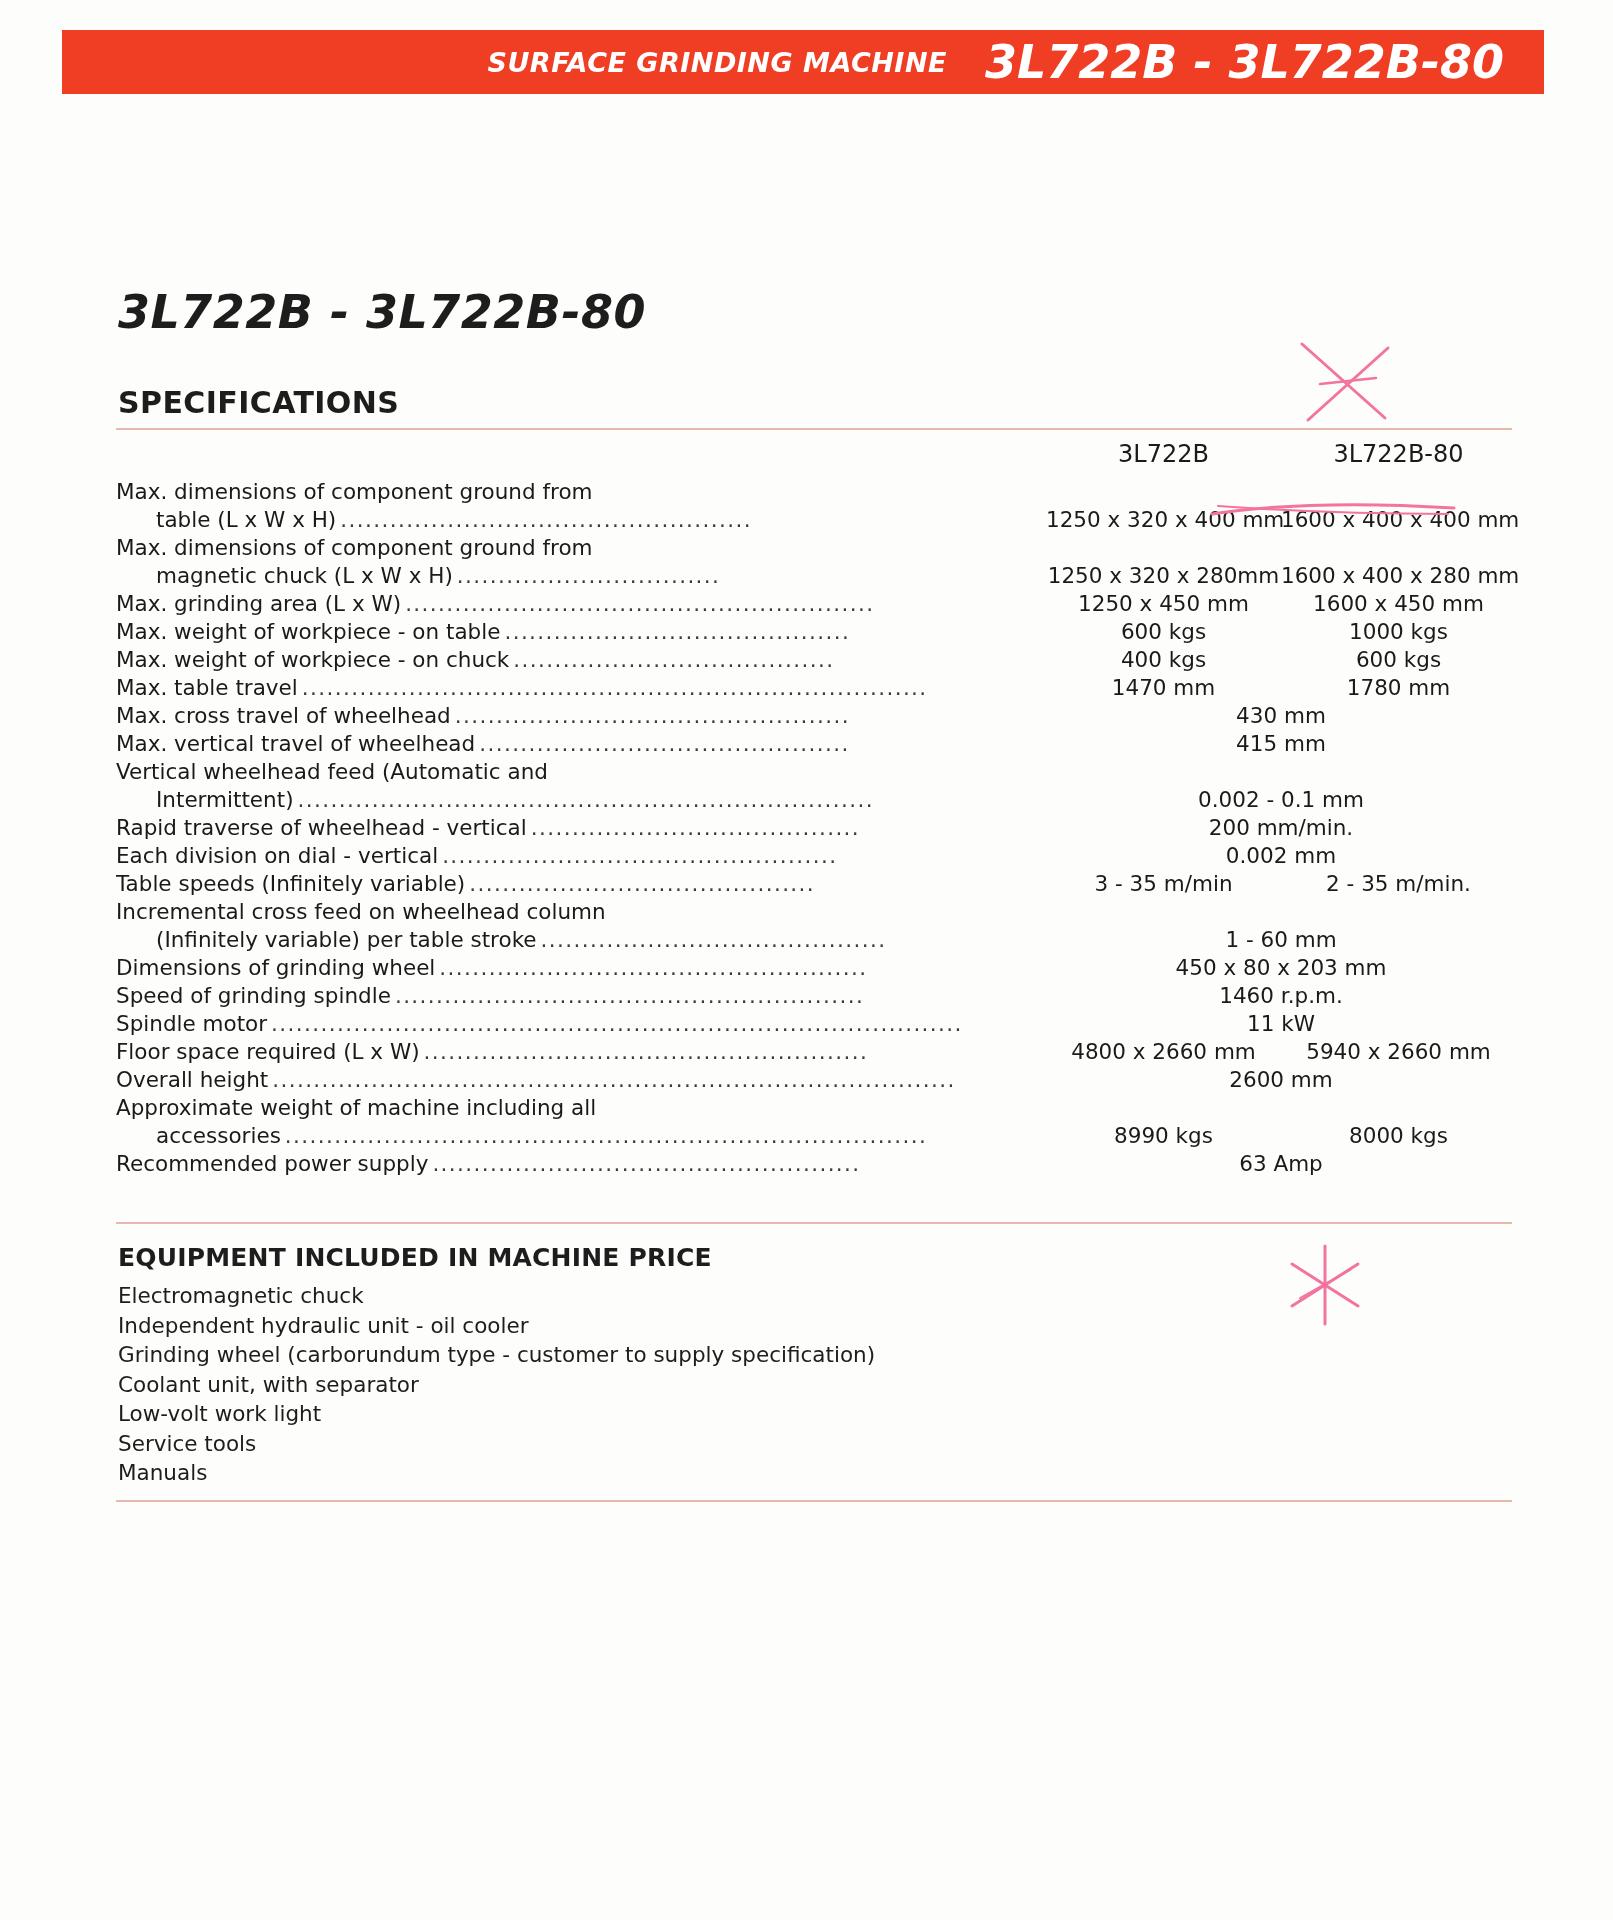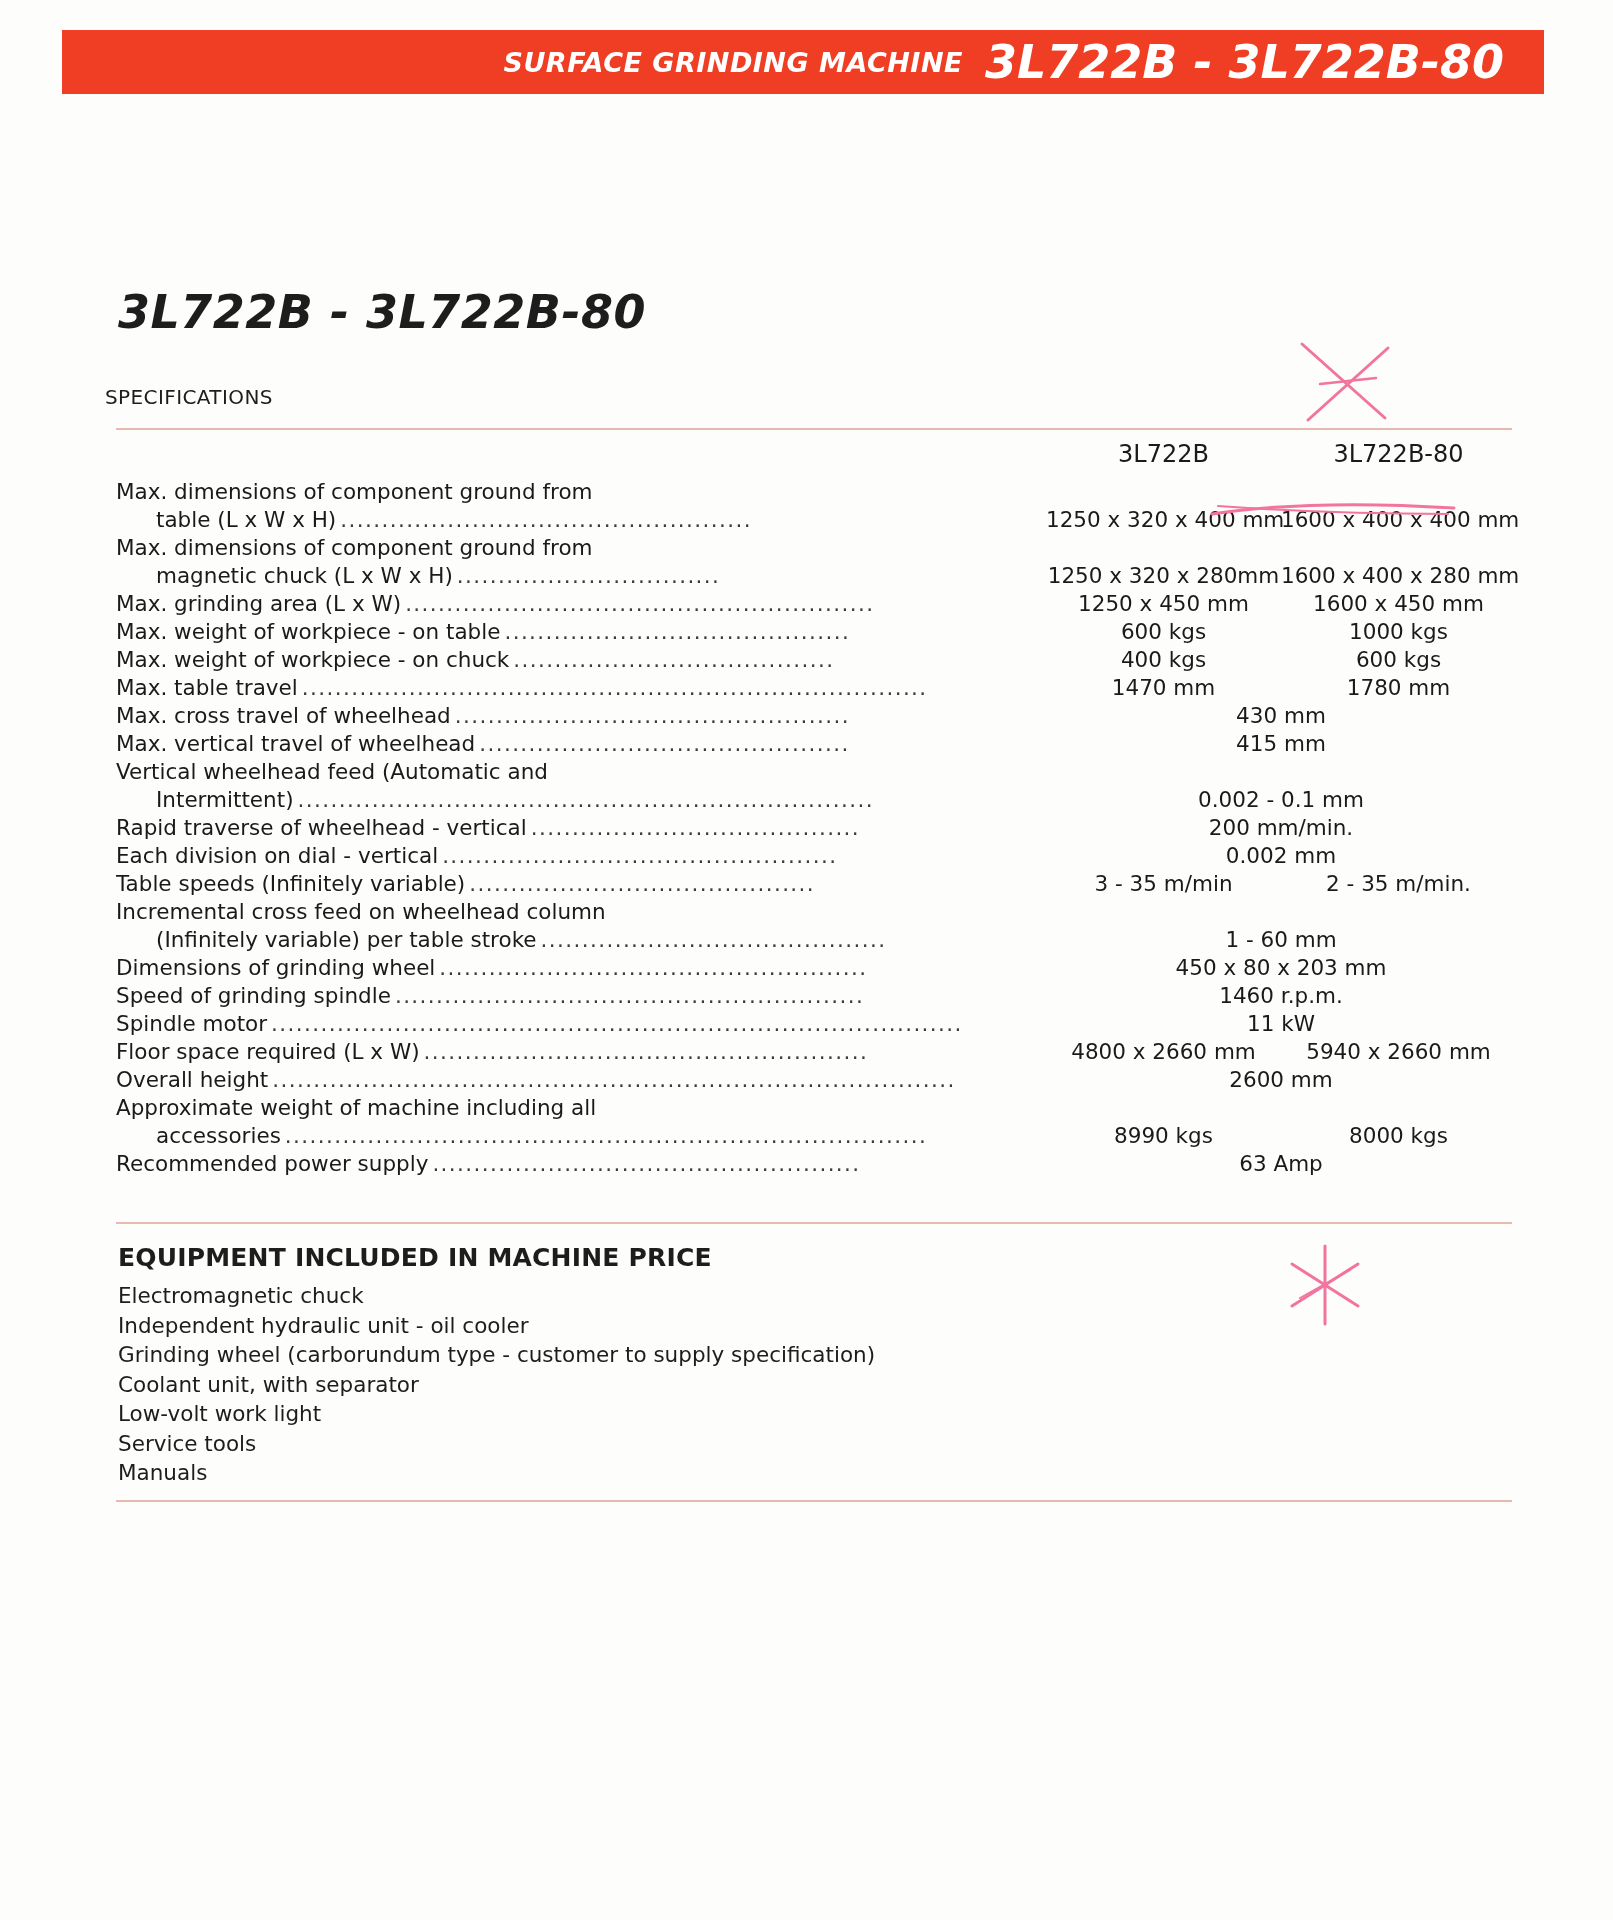--- a/index.html
+++ b/index.html
@@ -37,21 +37,21 @@
     padding-right: 40px;
     box-sizing: border-box;
   }
   .banner-sub {
     color: #ffffff;
     font-family: "DejaVu Sans", sans-serif;
     font-weight: bold;
     font-style: italic;
     font-size: 27px;
     letter-spacing: 0.5px;
-    margin-right: 22px;
+    margin-right: 38px;
     white-space: nowrap;
   }
   .banner-model {
     color: #ffffff;
     font-family: "DejaVu Sans", sans-serif;
     font-weight: bold;
     font-style: italic;
     font-size: 46px;
     letter-spacing: 0px;
     white-space: nowrap;
@@ -64,24 +64,24 @@
     top: 285px;
     font-size: 46px;
     font-weight: bold;
     font-style: italic;
     letter-spacing: 0.5px;
     color: #1d1d1d;
   }
 
   .spec-heading {
     position: absolute;
-    left: 105px;
+    left: 118px;
     top: 385px;
-    font-size: 20px;
-    font-weight: normal;
+    font-size: 30px;
+    font-weight: bold;
     letter-spacing: 0.4px;
     color: #1d1d1d;
   }
 
   .rule {
     position: absolute;
     left: 116px;
     width: 1396px;
     height: 2px;
     background: #e8b9ae;

